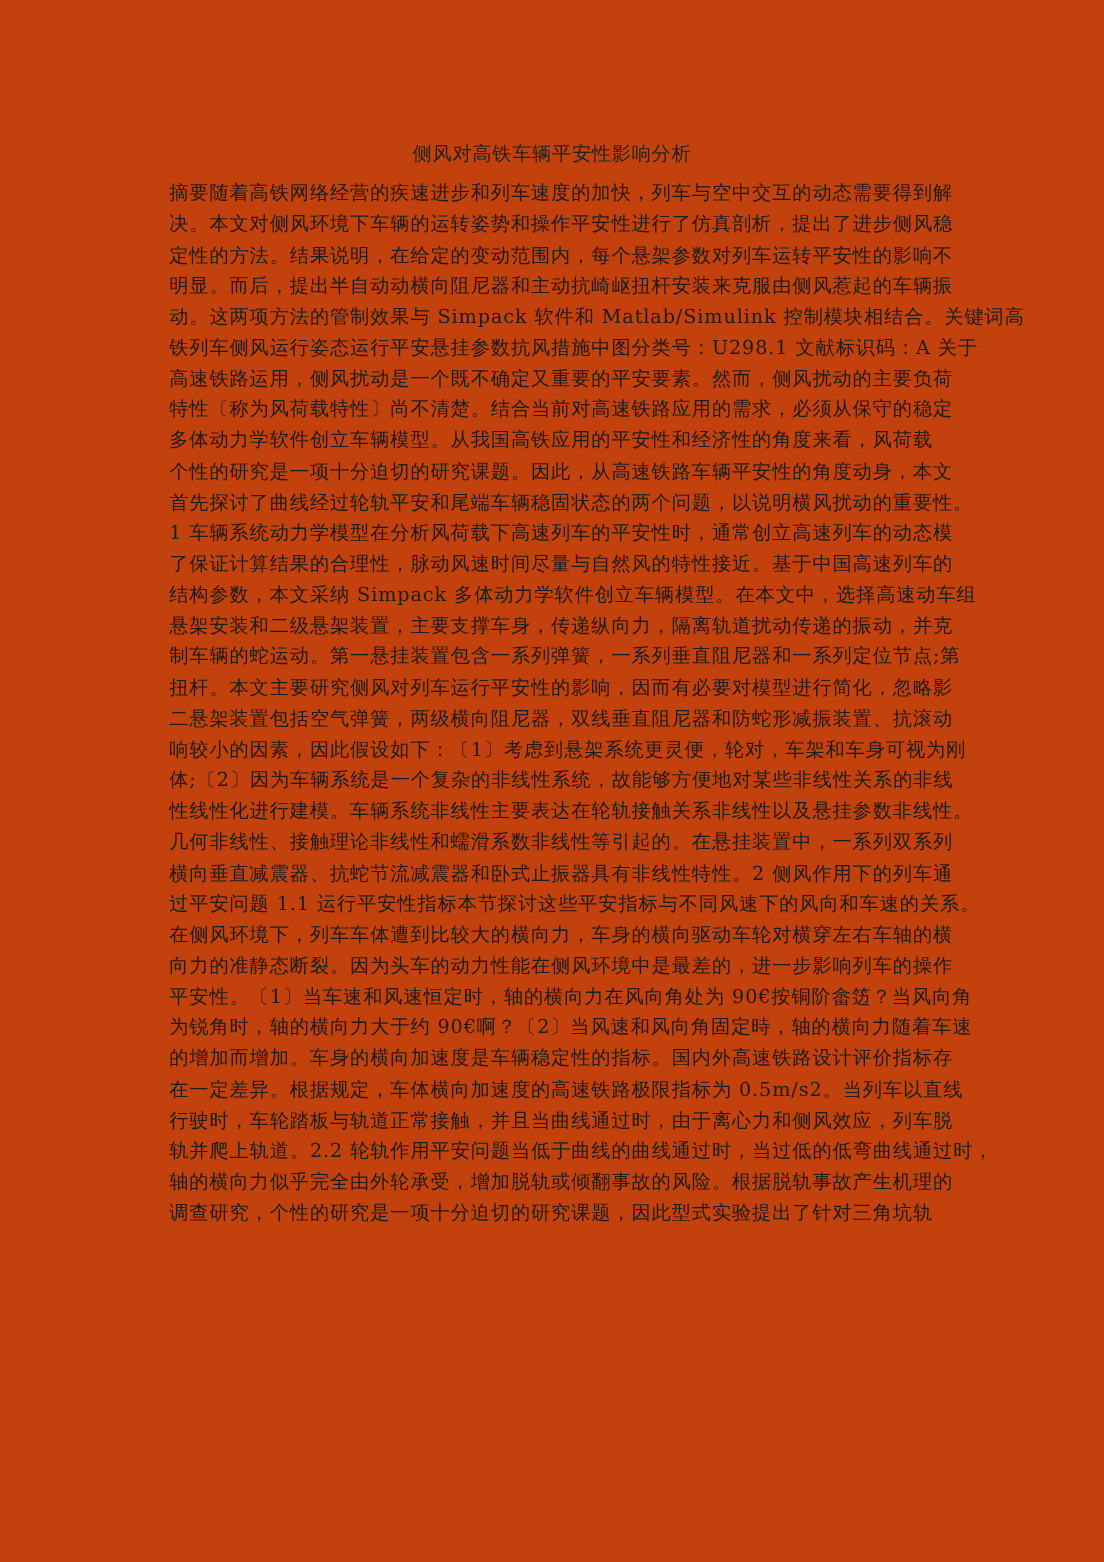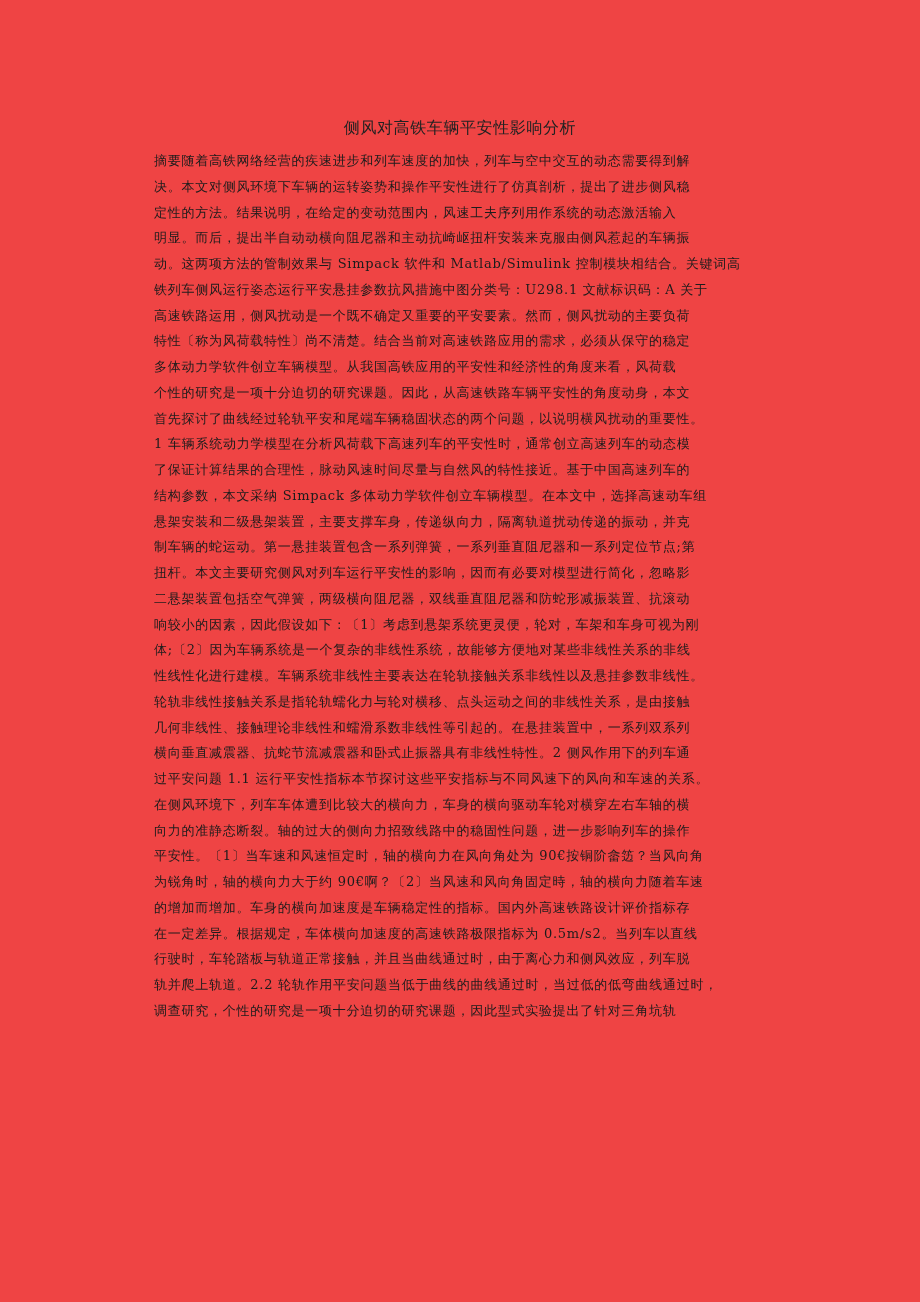--- a/index.html
+++ b/index.html
@@ -14,21 +14,21 @@
       overflow: hidden;
       font-family: "DejaVu Serif", "Liberation Serif", serif;
       color: #1a1a1a;
     }
     .page {
       position: absolute;
       left: 0;
       top: 0;
       width: 920px;
       height: 1302px;
-      background: #ef4444;
+      background: #c2410c;
     }
     .title {
       position: absolute;
       left: 0;
       width: 920px;
       top: 117px;
       text-align: center;
       font-size: 16px;
       line-height: 22px;
       letter-spacing: 0.6px;
@@ -37,65 +37,64 @@
     .body {
       position: absolute;
       left: 141px;
       top: 148px;
       width: 640px;
     }
     .line {
       display: block;
       height: 25.75px;
       line-height: 25.75px;
-      font-size: 13px;
+      font-size: 16px;
       white-space: nowrap;
       letter-spacing: 0.75px;
       color: #1c1c1c;
-      margin-left: 13px;
     }
   </style>
 </head>
 <body>
 
 <div class="page">
   <div class="title">侧风对高铁车辆平安性影响分析</div>
 
   <div class="body">
     <span class="line">摘要随着高铁网络经营的疾速进步和列车速度的加快，列车与空中交互的动态需要得到解</span>
     <span class="line">决。本文对侧风环境下车辆的运转姿势和操作平安性进行了仿真剖析，提出了进步侧风稳</span>
-    <span class="line">定性的方法。结果说明，在给定的变动范围内，风速工夫序列用作系统的动态激活输入</span>
+    <span class="line">定性的方法。结果说明，在给定的变动范围内，每个悬架参数对列车运转平安性的影响不</span>
     <span class="line">明显。而后，提出半自动动横向阻尼器和主动抗崎岖扭杆安装来克服由侧风惹起的车辆振</span>
     <span class="line">动。这两项方法的管制效果与 Simpack 软件和 Matlab/Simulink 控制模块相结合。关键词高</span>
     <span class="line">铁列车侧风运行姿态运行平安悬挂参数抗风措施中图分类号：U298.1 文献标识码：A 关于</span>
     <span class="line">高速铁路运用，侧风扰动是一个既不确定又重要的平安要素。然而，侧风扰动的主要负荷</span>
     <span class="line">特性〔称为风荷载特性〕尚不清楚。结合当前对高速铁路应用的需求，必须从保守的稳定</span>
     <span class="line">多体动力学软件创立车辆模型。从我国高铁应用的平安性和经济性的角度来看，风荷载</span>
     <span class="line">个性的研究是一项十分迫切的研究课题。因此，从高速铁路车辆平安性的角度动身，本文</span>
     <span class="line">首先探讨了曲线经过轮轨平安和尾端车辆稳固状态的两个问题，以说明横风扰动的重要性。</span>
     <span class="line">1 车辆系统动力学模型在分析风荷载下高速列车的平安性时，通常创立高速列车的动态模</span>
     <span class="line">了保证计算结果的合理性，脉动风速时间尽量与自然风的特性接近。基于中国高速列车的</span>
     <span class="line">结构参数，本文采纳 Simpack 多体动力学软件创立车辆模型。在本文中，选择高速动车组</span>
     <span class="line">悬架安装和二级悬架装置，主要支撑车身，传递纵向力，隔离轨道扰动传递的振动，并克</span>
     <span class="line">制车辆的蛇运动。第一悬挂装置包含一系列弹簧，一系列垂直阻尼器和一系列定位节点;第</span>
     <span class="line">扭杆。本文主要研究侧风对列车运行平安性的影响，因而有必要对模型进行简化，忽略影</span>
     <span class="line">二悬架装置包括空气弹簧，两级横向阻尼器，双线垂直阻尼器和防蛇形减振装置、抗滚动</span>
     <span class="line">响较小的因素，因此假设如下：〔1〕考虑到悬架系统更灵便，轮对，车架和车身可视为刚</span>
     <span class="line">体;〔2〕因为车辆系统是一个复杂的非线性系统，故能够方便地对某些非线性关系的非线</span>
     <span class="line">性线性化进行建模。车辆系统非线性主要表达在轮轨接触关系非线性以及悬挂参数非线性。</span>
-    <span class="line">轮轨非线性接触关系是指轮轨蠕化力与轮对横移、点头运动之间的非线性关系，是由接触</span>
     <span class="line">几何非线性、接触理论非线性和蠕滑系数非线性等引起的。在悬挂装置中，一系列双系列</span>
     <span class="line">横向垂直减震器、抗蛇节流减震器和卧式止振器具有非线性特性。2 侧风作用下的列车通</span>
     <span class="line">过平安问题 1.1 运行平安性指标本节探讨这些平安指标与不同风速下的风向和车速的关系。</span>
     <span class="line">在侧风环境下，列车车体遭到比较大的横向力，车身的横向驱动车轮对横穿左右车轴的横</span>
-    <span class="line">向力的准静态断裂。轴的过大的侧向力招致线路中的稳固性问题，进一步影响列车的操作</span>
+    <span class="line">向力的准静态断裂。因为头车的动力性能在侧风环境中是最差的，进一步影响列车的操作</span>
     <span class="line">平安性。〔1〕当车速和风速恒定时，轴的横向力在风向角处为 90€按铜阶畲笾？当风向角</span>
     <span class="line">为锐角时，轴的横向力大于约 90€啊？〔2〕当风速和风向角固定時，轴的横向力随着车速</span>
     <span class="line">的增加而增加。车身的横向加速度是车辆稳定性的指标。国内外高速铁路设计评价指标存</span>
     <span class="line">在一定差异。根据规定，车体横向加速度的高速铁路极限指标为 0.5m/s2。当列车以直线</span>
     <span class="line">行驶时，车轮踏板与轨道正常接触，并且当曲线通过时，由于离心力和侧风效应，列车脱</span>
     <span class="line">轨并爬上轨道。2.2 轮轨作用平安问题当低于曲线的曲线通过时，当过低的低弯曲线通过时，</span>
+    <span class="line">轴的横向力似乎完全由外轮承受，增加脱轨或倾翻事故的风险。根据脱轨事故产生机理的</span>
     <span class="line">调查研究，个性的研究是一项十分迫切的研究课题，因此型式实验提出了针对三角坑轨</span>
     <span class="line"></span>
     <span class="line"></span>
     <span class="line"></span>
   </div>
 </div>
 
 </body></html>

